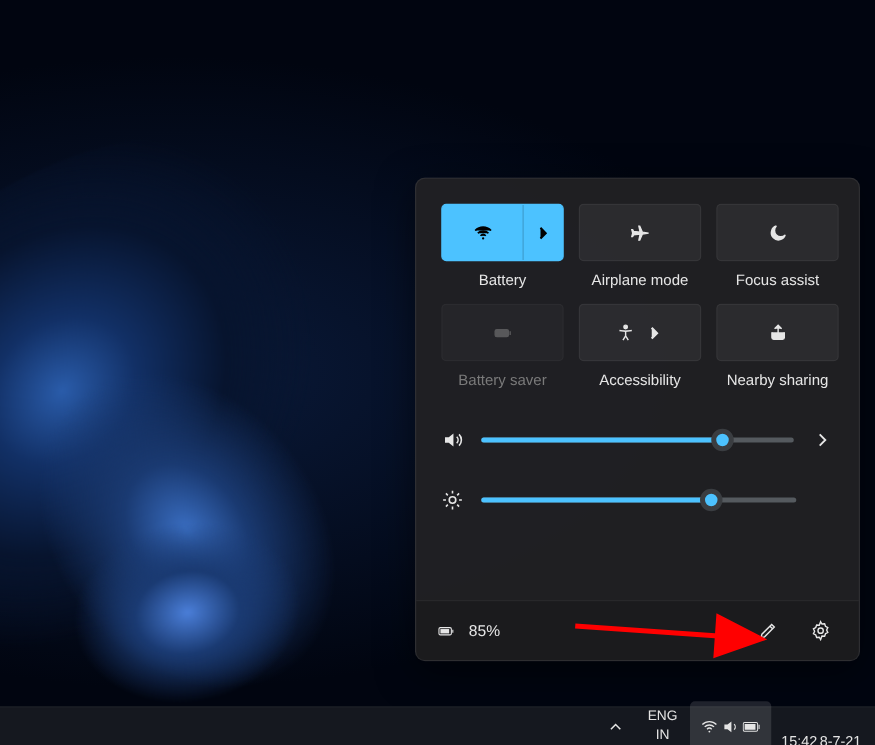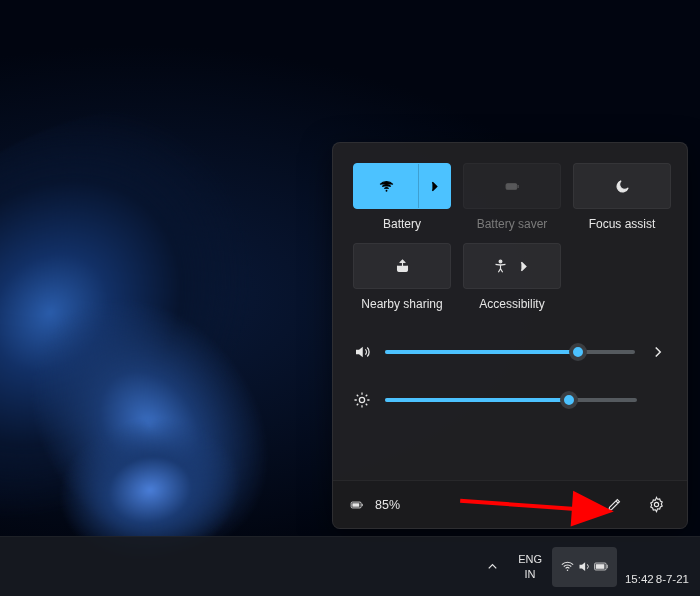--- a/index.html
+++ b/index.html
@@ -75,21 +75,21 @@
     .panel-footer .batt { display: flex; align-items: center; gap: 8px; color: #e6e6e6; font-size: 12.5px; }
     .panel-footer .spacer { flex: 1; }
     .footer-btn { width: 34px; height: 34px; display: flex; align-items: center; justify-content: center; border-radius: 4px; cursor: pointer; }
     .footer-btn svg { width: 17px; height: 17px; stroke: #e6e6e6; fill: none; }
 
     
     .arrow-ann { position: absolute; pointer-events: none; }
 
     
     .taskbar {
-      position: absolute; bottom: 0; left: 0; right: 0; height: 60px;
+      position: absolute; bottom: 0; left: 0; right: 0; height: 31px;
       background: rgba(23,26,33,0.92);
       border-top: 1px solid rgba(255,255,255,0.04);
       display: flex; align-items: stretch; justify-content: flex-end;
       color: #e4e4e4; font-size: 12px; padding-left: 32px;
     }
     .tray { display: flex; align-items: center; }
     .tray-btn { height: 40px; margin: 4px 1px; padding: 0 8px; display: flex; align-items: center; justify-content: center; border-radius: 4px; cursor: pointer; gap: 2px; }
     .tray-btn.selected { background: rgba(255,255,255,0.12); }
     .tray-btn svg { width: 15px; height: 15px; stroke: #e4e4e4; fill: none; }
     .lang { display: flex; flex-direction: column; align-items: center; line-height: 1.15; font-size: 11px; padding: 0 8px; }
@@ -115,62 +115,70 @@
         </div>
         <div class="chev">
           <svg viewBox="0 0 24 24" stroke-width="2.2" fill="none">
               <path d="M9 6l6 6-6 6"></path>
             </svg>
         </div>
       </div>
       <div class="tile-label">Battery</div>
     </div>
 
+    <div class="tile-wrap">
+      <div class="tile">
+        <svg viewBox="0 0 24 24" stroke-width="1.5" fill="none">
+            <path d="M21 12l-7 1-3 7h-1l1.5-7L4 14l-1 2H2l1-4-1-4h1l1 2 7.5 1L10 4h1l3 7 7 1z"></path>
+          </svg>
+      </div>
+      <div class="tile-label">Airplane mode</div>
+    </div>
+
+    <div class="tile-wrap">
+      <div class="tile">
+        <svg viewBox="0 0 24 24" stroke-width="1.6" fill="none">
+            <path d="M20 14A8 8 0 1 1 10 4a6.5 6.5 0 0 0 10 10z"></path>
+          </svg>
+      </div>
+      <div class="tile-label">Focus assist</div>
+    </div>
 
     <div class="tile-wrap">
       <div class="tile disabled">
         <svg viewBox="0 0 24 24" stroke-width="1.5" fill="none">
             <rect x="3" y="8" width="15" height="8" rx="2"></rect>
             <path d="M20 10v4"></path>
             <path d="M9 9s4 1 4 3-4 3-4 3" stroke-width="1.3"></path>
           </svg>
       </div>
       <div class="tile-label dim">Battery saver</div>
     </div>
 
     <div class="tile-wrap">
       <div class="tile">
         <svg viewBox="0 0 24 24" stroke-width="1.6" fill="none">
-            <path d="M20 14A8 8 0 1 1 10 4a6.5 6.5 0 0 0 10 10z"></path>
-          </svg>
-      </div>
-      <div class="tile-label">Focus assist</div>
+            <circle cx="12" cy="5" r="2"></circle>
+            <path d="M5 9l7 1 7-1M12 10v5m0 0l-3 5m3-5l3 5"></path>
+          </svg>
+        <svg class="mini-chev" viewBox="0 0 24 24" width="11" height="11" stroke-width="2.4" fill="none">
+            <path d="M9 6l6 6-6 6"></path>
+          </svg>
+      </div>
+      <div class="tile-label">Accessibility</div>
     </div>
 
     <div class="tile-wrap">
       <div class="tile">
         <svg viewBox="0 0 24 24" stroke-width="1.6" fill="none">
             <path d="M5 11v6a2 2 0 0 0 2 2h10a2 2 0 0 0 2-2v-6"></path>
             <path d="M12 3v11M8 7l4-4 4 4"></path>
           </svg>
       </div>
       <div class="tile-label">Nearby sharing</div>
-    </div>
-
-    <div class="tile-wrap">
-      <div class="tile">
-        <svg viewBox="0 0 24 24" stroke-width="1.6" fill="none">
-            <circle cx="12" cy="5" r="2"></circle>
-            <path d="M5 9l7 1 7-1M12 10v5m0 0l-3 5m3-5l3 5"></path>
-          </svg>
-        <svg class="mini-chev" viewBox="0 0 24 24" width="11" height="11" stroke-width="2.4" fill="none">
-            <path d="M9 6l6 6-6 6"></path>
-          </svg>
-      </div>
-      <div class="tile-label">Accessibility</div>
     </div>
 
   </div>
 
   <div class="sliders">
     <div class="slider-row">
       <svg viewBox="0 0 24 24" stroke-width="1.7">
           <path d="M4 9v6h4l5 4V5L8 9H4z" fill="#e6e6e6" stroke="none"></path>
           <path d="M16.5 8.5a5 5 0 0 1 0 7M19 6a8.5 8.5 0 0 1 0 12"></path>
         </svg>

